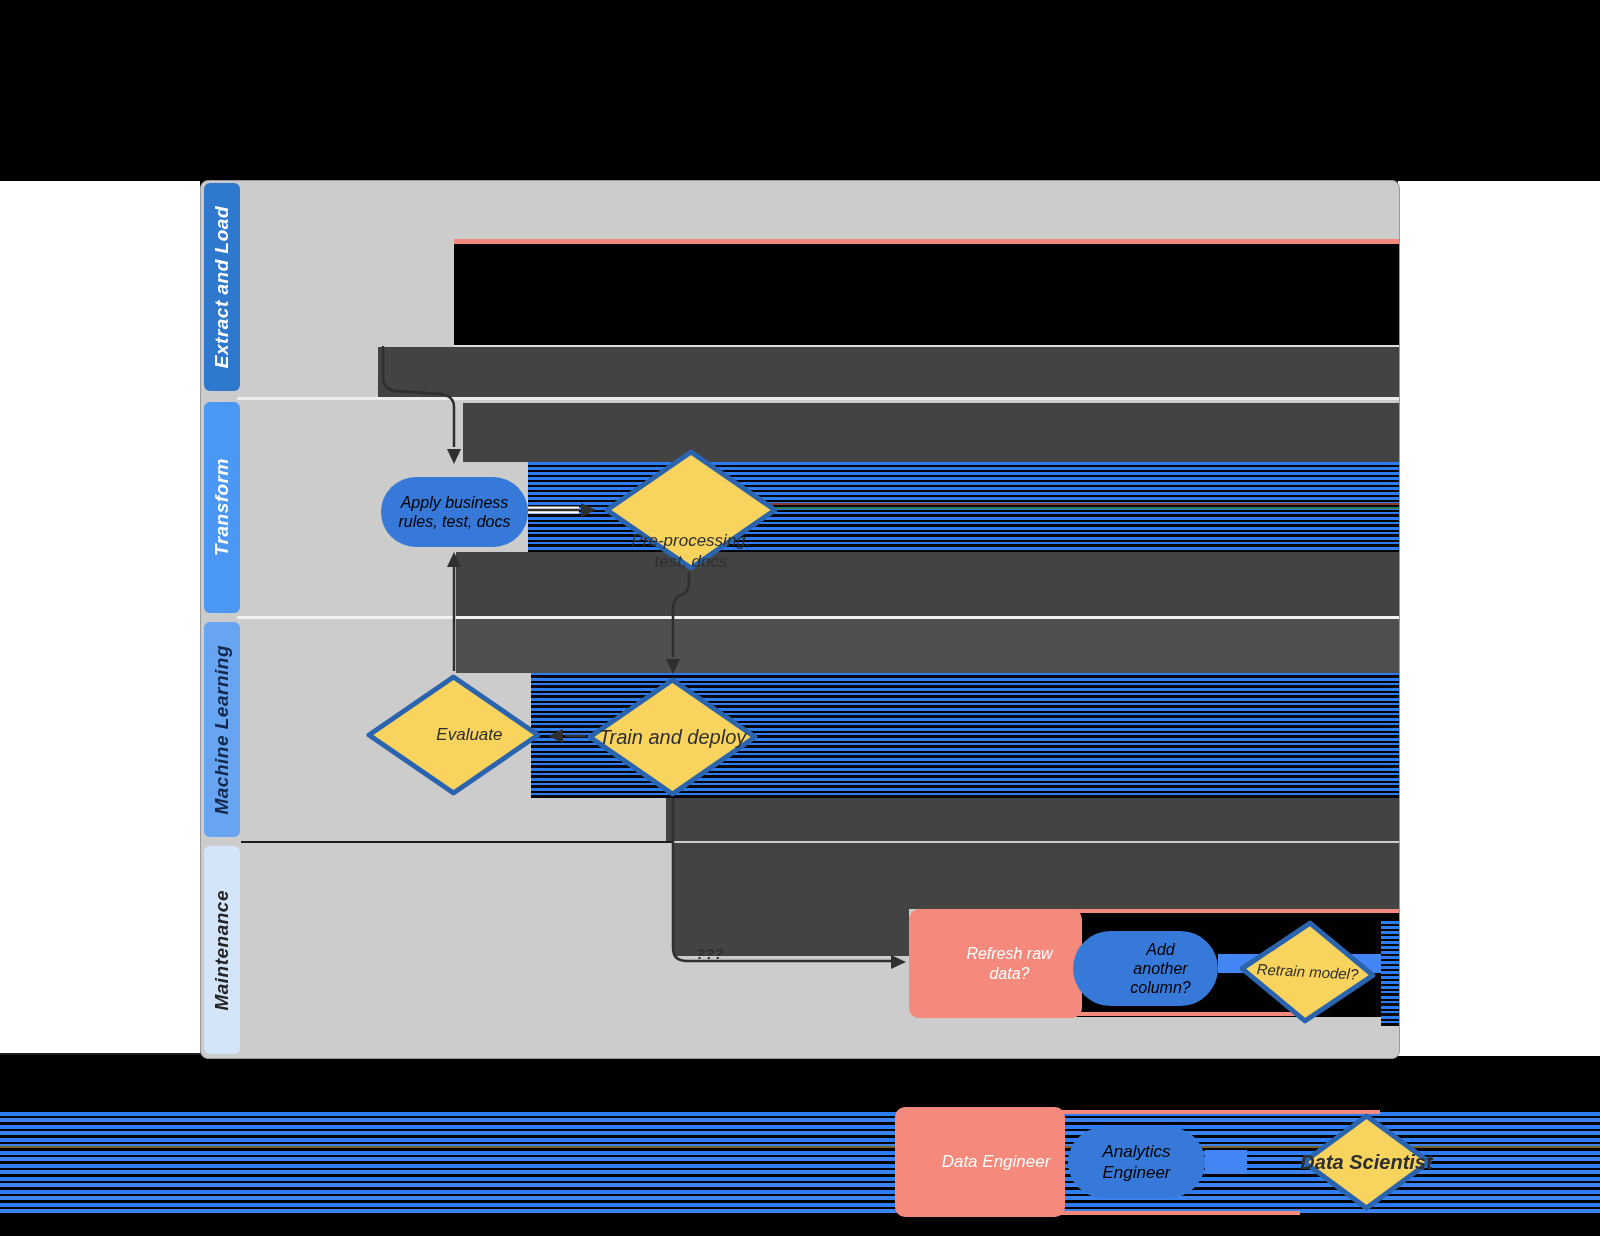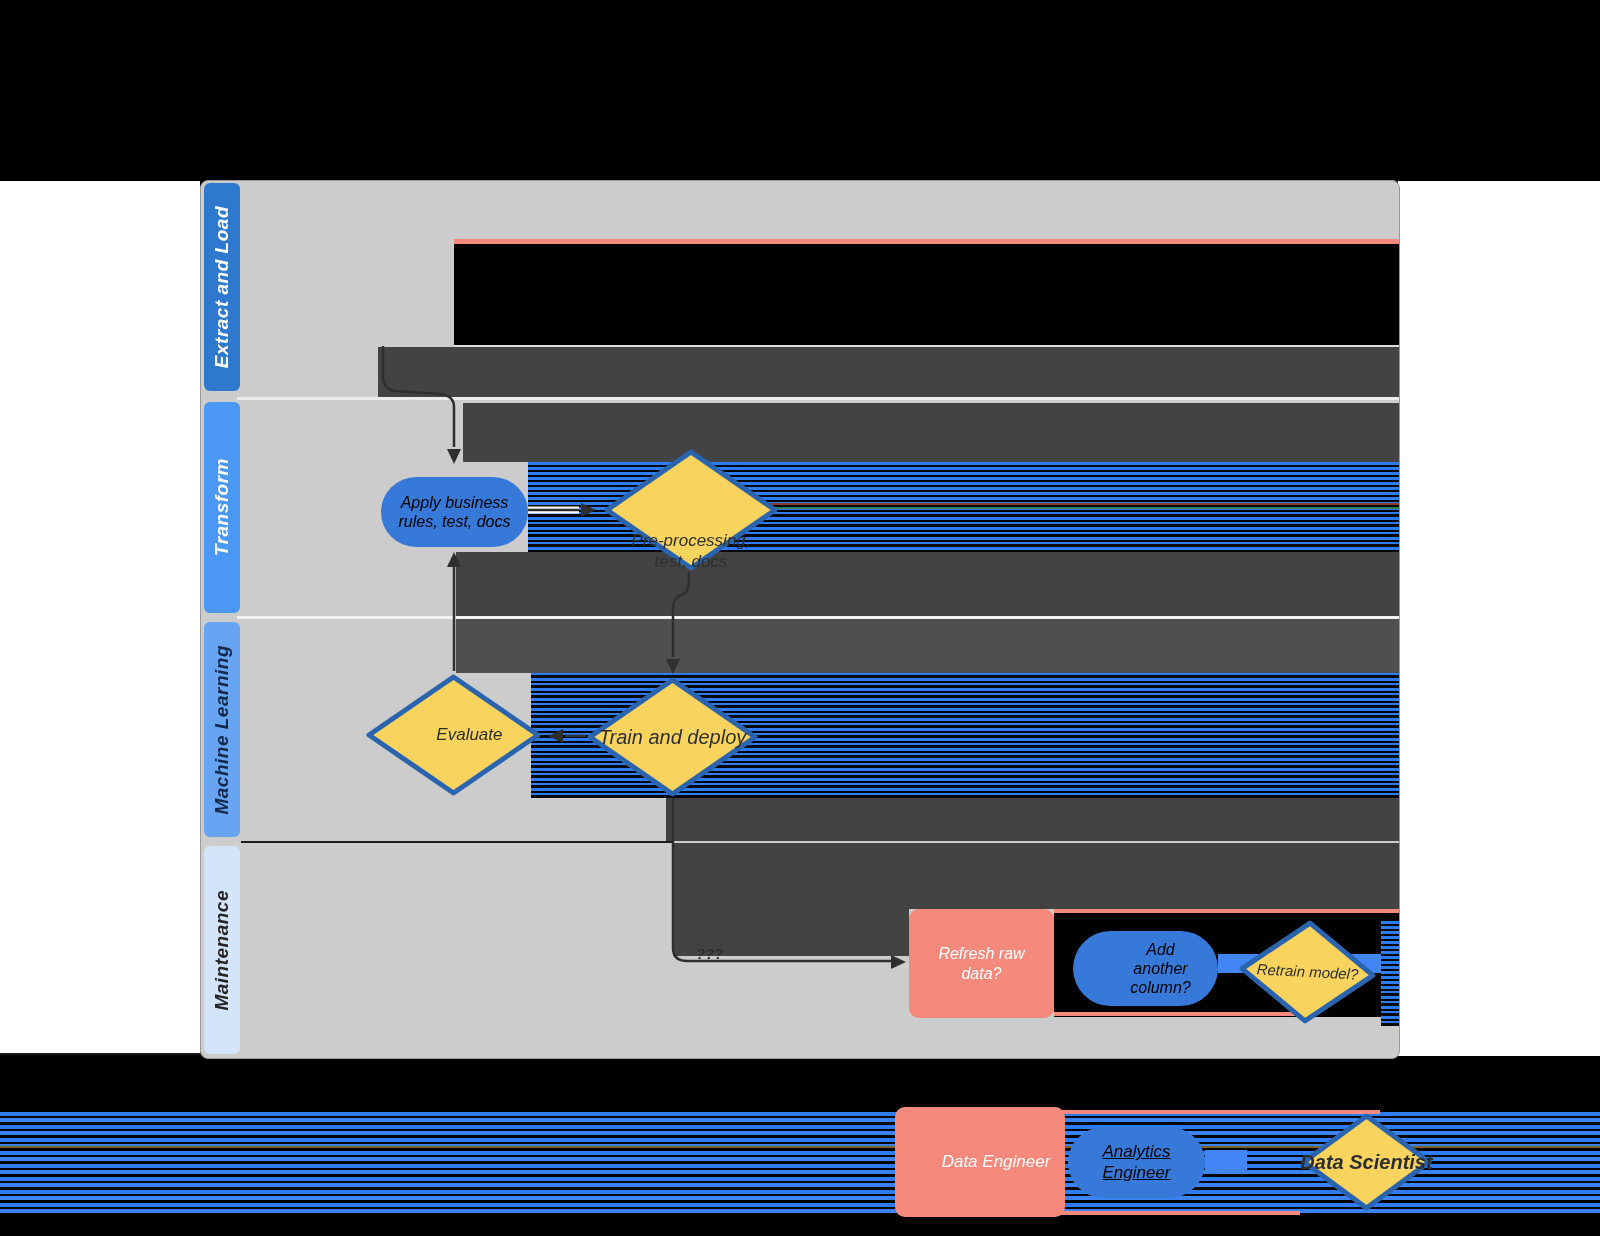--- a/index.html
+++ b/index.html
@@ -132,21 +132,21 @@
       <div class="dlabel" style="font-size:17px;">Evaluate</div>
     </div>
 
     <div class="abs node diamond" style="left:385px;top:495px;width:173px;height:122px;">
       <svg viewBox="0 0 173 122">
         <path d="M86.5 4 L169 61 L86.5 118 L4 61 Z" stroke="#2a64ae" stroke-width="5" stroke-linejoin="round" fill="#f8d35e"></path>
       </svg>
       <div class="dlabel" style="width:95%;">Train and deploy</div>
     </div>
 
-    <div class="abs node proc" style="left:708px;top:728px;width:145px;height:109px;font-size:16px;">
+    <div class="abs node proc" style="left:708px;top:728px;width:145px;height:109px;font-size:16px;padding-left:28px;">
       <span style="width:100px;">Refresh raw data?</span>
     </div>
 
     <div class="abs node stadium pad" style="left:872px;top:750px;width:145px;height:75px;box-sizing:border-box;">
       <span style="width:95px;margin-left:30px;">Add another column?</span>
     </div>
 
     <div class="abs node diamond" style="left:1037px;top:738px;width:139px;height:106px;transform:rotate(3deg);">
       <svg viewBox="0 0 139 106">
         <path d="M69.5 4 L135 53 L69.5 102 L4 53 Z" stroke="#2a64ae" stroke-width="5" stroke-linejoin="round" fill="#f8d35e"></path>
@@ -160,21 +160,21 @@
   <div class="abs accent-olive" style="left:0;top:1146px;width:1600px;height:2px;"></div>
   <div class="abs salmonline" style="left:1033px;top:1110px;width:347px;height:4px;"></div>
   <div class="abs salmonline" style="left:1033px;top:1211px;width:267px;height:4px;"></div>
   <div class="abs blueband" style="left:1205px;top:1150px;width:42px;height:23px;"></div>
 
   <div class="abs node proc" style="left:895px;top:1107px;width:138px;height:110px;padding-left:32px;">
     <span>Data Engineer</span>
   </div>
 
   <div class="abs node stadium" style="left:1068px;top:1127px;width:137px;height:71px;font-size:17px;">
-    <span style="width:85px;text-decoration:underline;">Analytics Engineer</span>
+    <span style="width:85px;">Analytics Engineer</span>
   </div>
 
   <div class="abs node diamond" style="left:1300px;top:1112px;width:133px;height:100px;font-weight:bold;">
     <svg viewBox="0 0 133 100">
       <path d="M66.5 4 L129 50 L66.5 96 L4 50 Z" stroke="#2a64ae" stroke-width="5" stroke-linejoin="round" fill="#f8d35e"></path>
     </svg>
     <div class="dlabel" style="width:100%;">Data Scientist</div>
   </div>
 
 </div>

